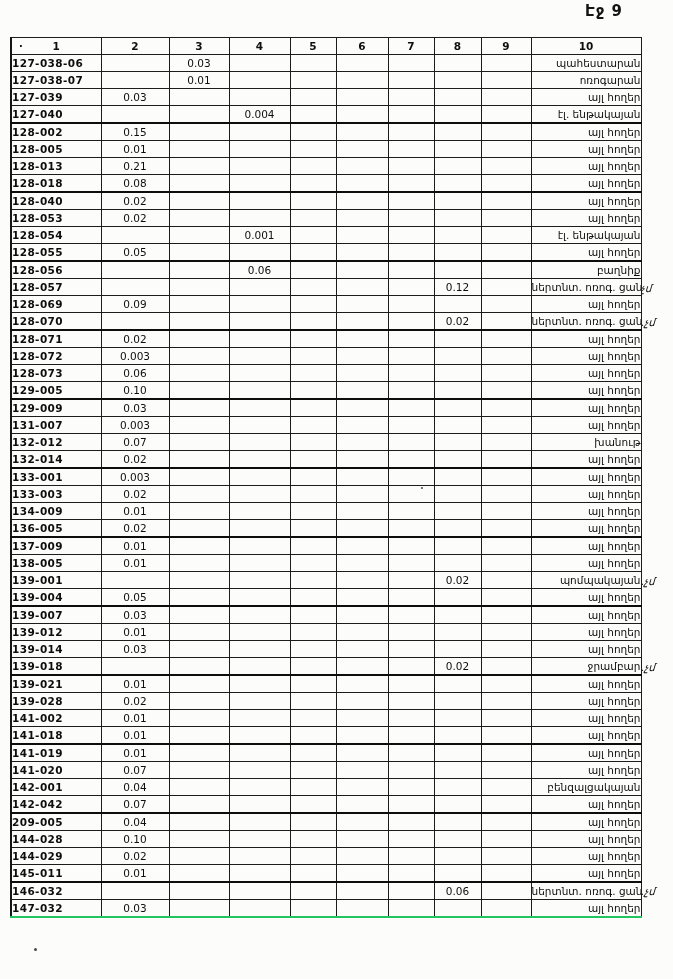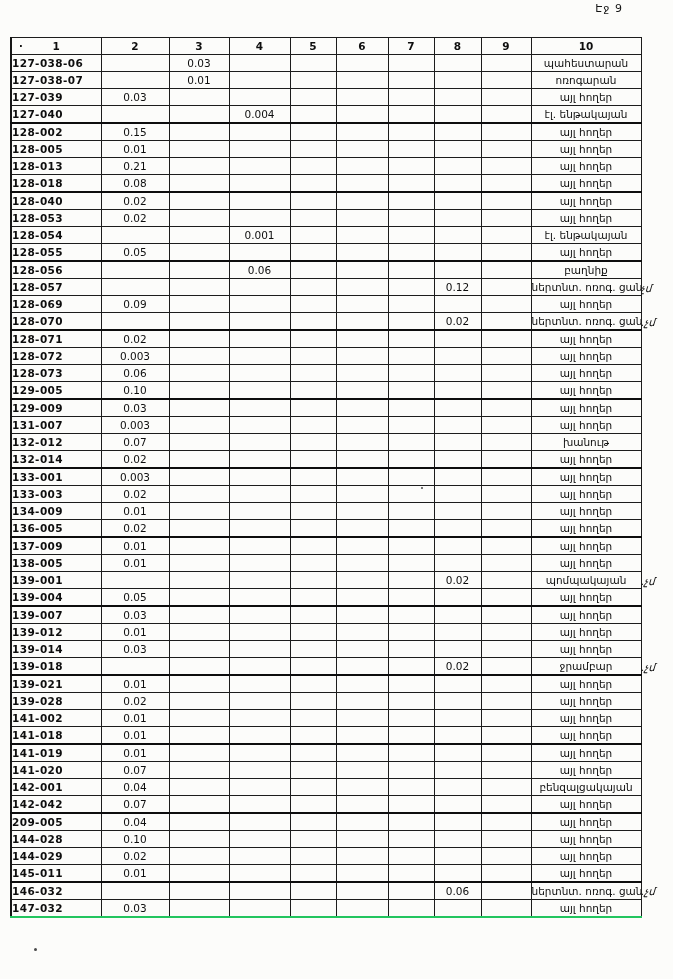--- a/index.html
+++ b/index.html
@@ -5,41 +5,41 @@
   html,body{margin:0;padding:0;}
   body{
     width:673px;height:979px;position:relative;overflow:hidden;
     background:#fcfcfa;
     font-family:"DejaVu Sans","Liberation Sans",sans-serif;
     color:#111;
     -webkit-font-smoothing:none;
   }
   .page-label{
     position:absolute;top:2px;right:50px;
-    font-size:11px;font-weight:normal;letter-spacing:1px;color:#141414;
+    font-size:15px;font-weight:bold;letter-spacing:1px;color:#141414;
   }
   table.cadastral{
     position:absolute;left:10px;top:37px;
     border-collapse:collapse;table-layout:fixed;width:663px;
   }
   table.cadastral th,table.cadastral td{
     border:1px solid #1c1c1c;
     padding:0;overflow:hidden;white-space:nowrap;
     height:16px;vertical-align:middle;
     font-size:10.5px;color:#0e0e0e;
   }
   thead th{
     height:18px;font-size:11px;font-weight:bold;text-align:center;
     border-top:2px solid #161616;border-bottom:2px solid #161616;
   }
   th.c1{position:relative;}
   th.c1 .corner-dot{position:absolute;left:7px;top:3px;font-size:10px;font-weight:bold;}
   td.code{padding-left:5px;letter-spacing:.4px;text-align:left;font-weight:bold;}
   td.val{text-align:center;font-weight:500;}
-  td.use{padding-left:4px;text-align:center;border-right:2px solid #161616;}
+  td.use{padding-left:4px;text-align:right;border-right:2px solid #161616;}
   tr td:first-child,thead th:first-child{border-left:2px solid #161616;}
   tbody tr:last-child td{border-bottom:2px solid #22c55e;}
   tbody tr:nth-child(4n) td{border-bottom-width:2px;border-bottom-color:#0d0d0d;}
   
   th.notecol,td.note{border:none !important;background:transparent;}
   td.note{
     padding-left:4px;font-size:9px;font-style:italic;color:#3a3a3a;
     transform:skewX(-6deg);
   }
   .speck{position:absolute;background:#4a4a4a;border-radius:50%;}

